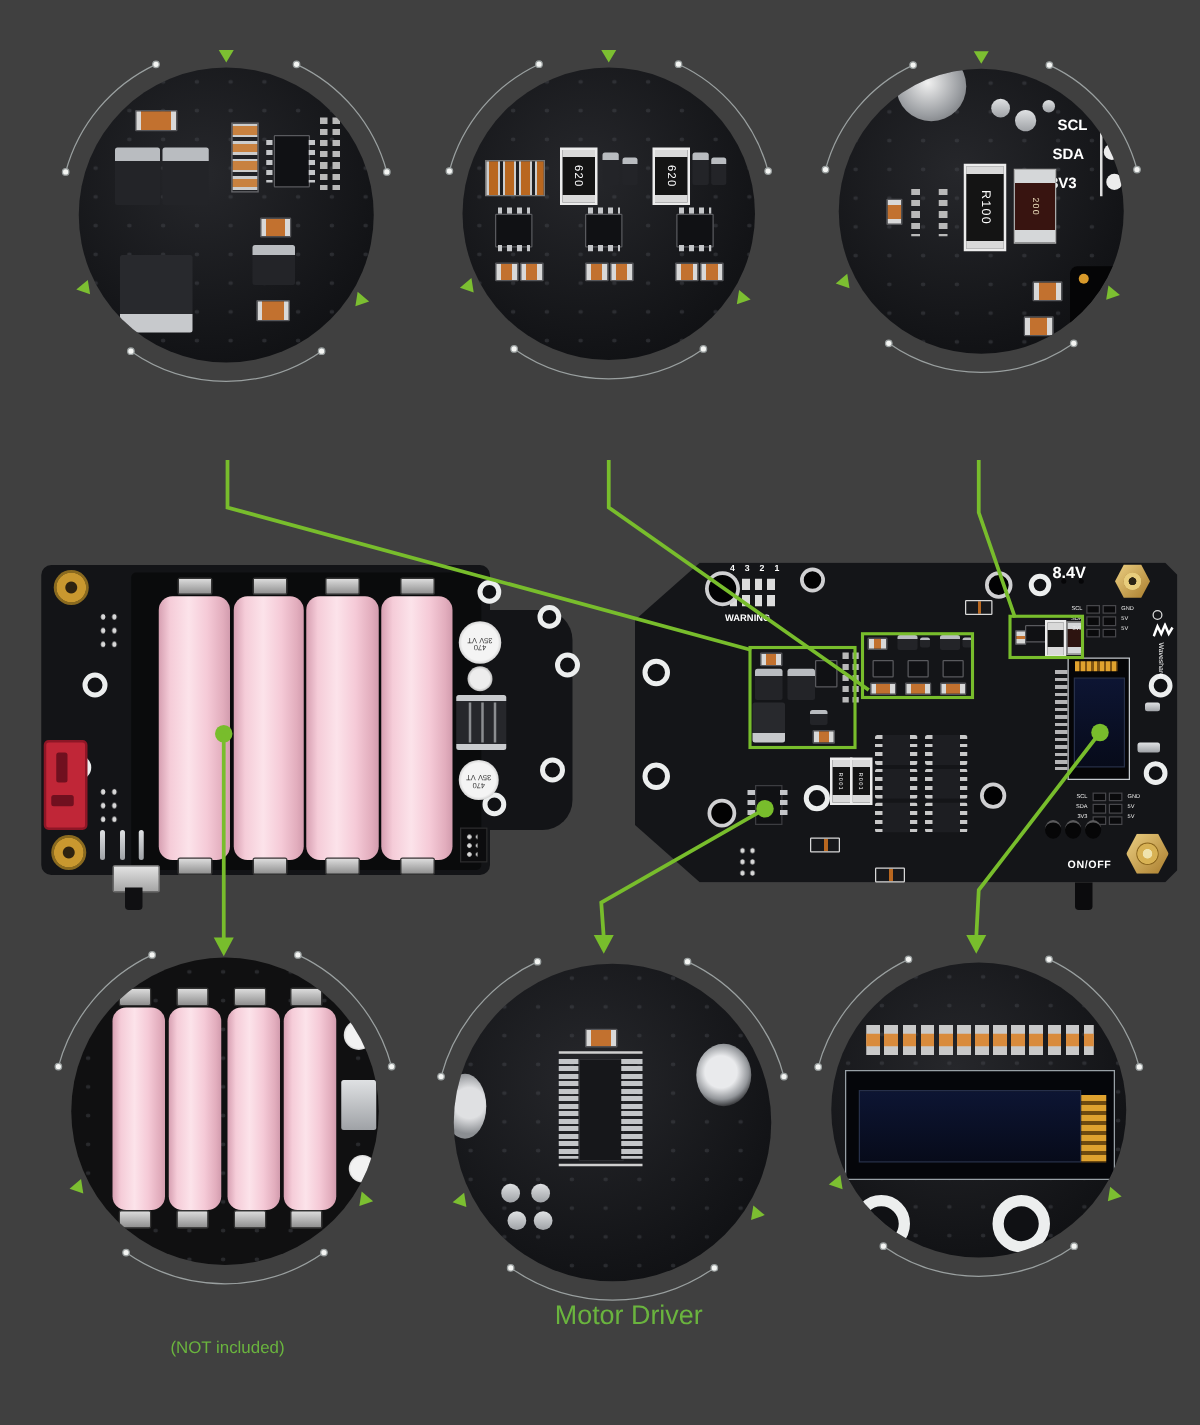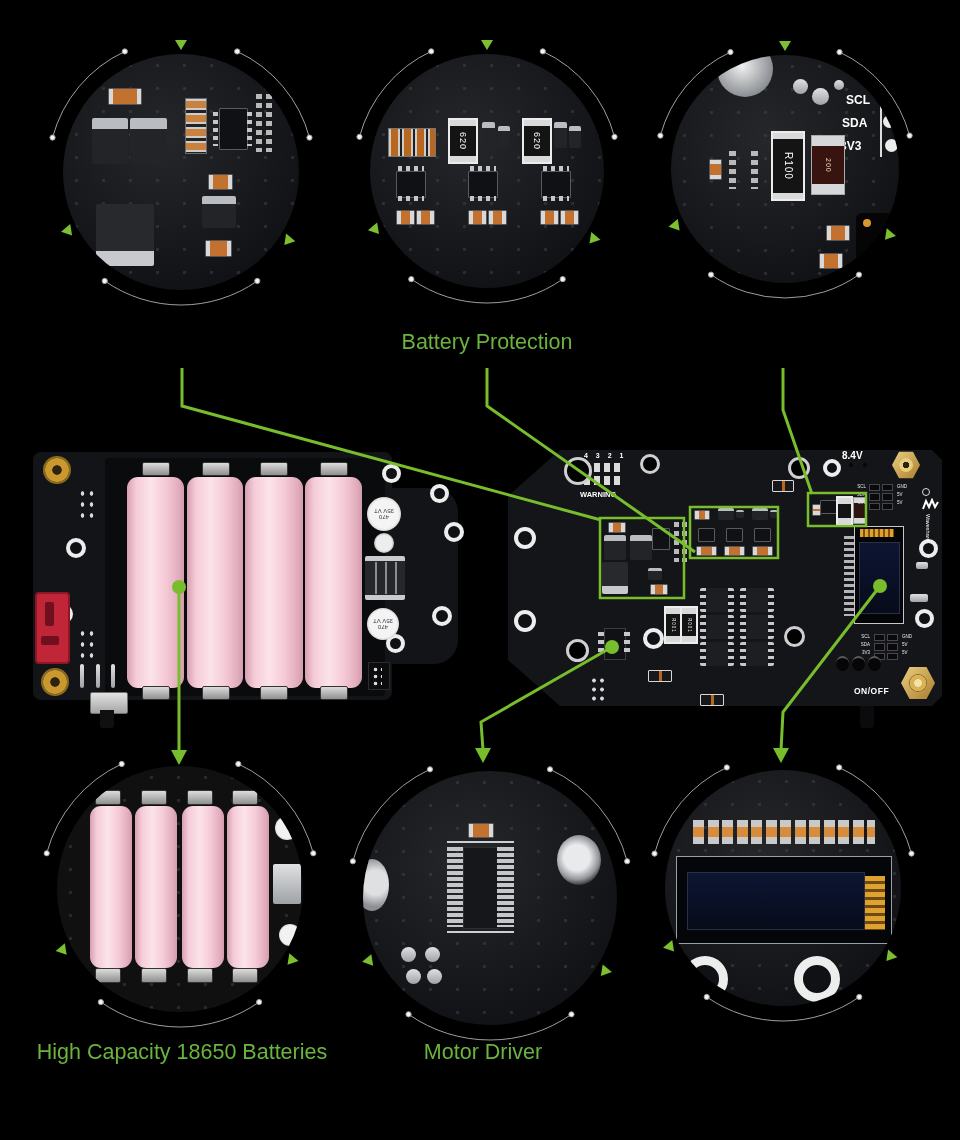--- a/index.html
+++ b/index.html
@@ -1,16 +1,16 @@
 <!DOCTYPE html>
 <html><head>
 <meta charset="utf-8">
 <style>
   html,body{margin:0;padding:0;background:#f4f5f3}
-  .stage{position:relative;width:960px;height:1140px;background:#000000;font-family:"Liberation Sans",sans-serif;overflow:hidden}
+  .stage{position:relative;width:960px;height:1140px;background:#404040;font-family:"Liberation Sans",sans-serif;overflow:hidden}
   .abs{position:absolute}
   
   .pcircle{position:absolute;border-radius:50%;background:radial-gradient(circle at 42% 36%,#26272b,#131417 68%,#0b0c0e);overflow:hidden}
   .pcircle::before{content:"";position:absolute;inset:0;background-image:radial-gradient(rgba(70,72,78,.45) 1.5px,transparent 2.1px);background-size:27px 23px}
   
   .flabel{position:absolute;text-align:center;font-size:21.5px;color:#6ab43e;font-weight:400}
   .fnote{position:absolute;text-align:center;font-size:13.5px;color:#6ab43e}
   
   .cline{fill:none;stroke:#78bd2c;stroke-width:3}
   .cbox{fill:none;stroke:#78bd2c;stroke-width:2.5}
@@ -121,21 +121,20 @@
     <div class="abs" style="left:140px;top:80px;width:32px;height:58px;border:1px solid #aaa;background:linear-gradient(180deg,#d5d7d9 0 10px,#381410 10px calc(100% - 10px),#d5d7d9 calc(100% - 10px));display:flex;align-items:center;justify-content:center">
       <span class="vtext" style="font-size:7px;color:#e8d9b8">200</span>
     </div>
     <div class="abs" style="left:185px;top:158px;width:60px;height:72px;background:#050506;border-radius:6px 0 0 0"></div>
     <div class="abs" style="left:192px;top:164px;width:8px;height:8px;border-radius:50%;background:#d89a2b"></div>
     <div class="abs res-h" style="left:155px;top:170px;width:22px;height:14px"></div>
     <div class="abs res-h" style="left:148px;top:198px;width:22px;height:14px"></div>
     <div class="abs res-h" style="left:152px;top:222px;width:22px;height:14px"></div>
   </div>
 
-  <div class="flabel" style="left:337px;top:330px;width:300px">Battery Protection</div>
 
   <div class="abs" style="left:33px;top:450px;width:425px;height:280px">
     <div class="abs" style="left:0;top:2px;width:359px;height:248px;background:#131417;border-radius:8px"></div>
     <div class="abs" style="left:352px;top:38px;width:73px;height:176px;background:#131417;border-radius:0 24px 24px 0"></div>
 
     <div class="abs" style="left:72px;top:8px;width:280px;height:238px;background:#0a0b0c;border-radius:4px"></div>
     <div class="abs clip" style="left:109px;top:12px;width:26px;height:12px"></div>
     <div class="abs clip" style="left:169px;top:12px;width:26px;height:12px"></div>
     <div class="abs clip" style="left:227px;top:12px;width:26px;height:12px"></div>
     <div class="abs clip" style="left:287px;top:12px;width:26px;height:12px"></div>
@@ -187,21 +186,21 @@
     <div class="abs" style="left:0;top:0;width:434px;height:256px;background:#141518;clip-path:polygon(52px 0,424px 0,434px 10px,434px 246px,424px 256px,52px 256px,0 210px,0 46px)"></div>
 
     <div class="abs wtxt" style="left:76px;top:2px;font-size:7px;letter-spacing:3px">4 3 2 1</div>
     <div class="abs" style="left:76px;top:13px;width:38px;height:9px;background:repeating-linear-gradient(90deg,#dcdcdc 0 6px,transparent 6px 10px)"></div>
     <div class="abs" style="left:76px;top:26px;width:38px;height:9px;background:repeating-linear-gradient(90deg,#dcdcdc 0 6px,transparent 6px 10px)"></div>
     <div class="abs wtxt" style="left:72px;top:40px;font-size:7.5px">WARNING</div>
     <div class="abs bhole" style="left:56px;top:7px;width:22px;height:22px"></div>
     <div class="abs bhole" style="left:132px;top:4px;width:14px;height:14px"></div>
     <div class="abs bhole" style="left:280px;top:7px;width:16px;height:16px"></div>
     <div class="abs whole" style="left:315px;top:9px;width:10px;height:10px"></div>
-    <div class="abs wtxt" style="left:334px;top:0;font-size:10px">8.4V</div>
+    <div class="abs wtxt" style="left:334px;top:0;font-size:13px">8.4V</div>
     <div class="abs" style="left:341px;top:13px;width:4px;height:4px;border-radius:50%;background:#060608"></div>
     <div class="abs" style="left:355px;top:13px;width:4px;height:4px;border-radius:50%;background:#060608"></div>
     <div class="abs hex" style="left:384px;top:1px;width:28px;height:28px"></div>
     <div class="abs" style="left:391px;top:8px;width:14px;height:14px;border-radius:50%;background:radial-gradient(circle,#2b2414 30%,#e8cd7c 34% 70%,#9d7426 74%)"></div>
 
     <div class="abs whole" style="left:6px;top:77px;width:14px;height:14px"></div>
     <div class="abs whole" style="left:6px;top:160px;width:14px;height:14px"></div>
     <div class="abs bhole" style="left:58px;top:189px;width:17px;height:17px"></div>
     <div class="abs whole" style="left:135px;top:178px;width:13px;height:13px"></div>
     <div class="abs bhole" style="left:276px;top:176px;width:15px;height:15px"></div>
@@ -351,22 +350,22 @@
 
   <div class="pcircle" style="left:665px;top:770px;width:236px;height:236px">
     <div class="abs" style="left:28px;top:50px;width:182px;height:24px;background:repeating-linear-gradient(90deg,#d98b3c 0 11px,transparent 11px 14.5px) 0 7px/100% 10px no-repeat,repeating-linear-gradient(90deg,#c9c9c9 0 11px,transparent 11px 14.5px)"></div>
     <div class="abs" style="left:11px;top:86px;width:214px;height:86px;border:1px solid #98a0a6;background:#05060a"></div>
     <div class="abs oledscr" style="left:22px;top:102px;width:176px;height:56px"></div>
     <div class="abs" style="left:200px;top:106px;width:20px;height:54px;background:repeating-linear-gradient(180deg,#dfa22f 0 5px,#6e4a10 5px 8px)"></div>
     <div class="abs whole" style="left:17px;top:186px;width:28px;height:28px;border-width:9px"></div>
     <div class="abs whole" style="left:129px;top:186px;width:28px;height:28px;border-width:9px"></div>
   </div>
 
-  <div class="flabel" style="left:32px;top:1040px;width:300px">High Capacity 18650 Batteries</div>
-  <div class="flabel" style="left:333px;top:1040px;width:300px">Motor Driver</div>
+  <div class="fnote" style="left:32px;top:1070px;width:300px">(NOT included)</div>
+  <div class="flabel" style="left:353px;top:1040px;width:300px">Motor Driver</div>
 
   <svg id="deco-svg" width="960" height="1140" viewBox="0 0 960 1140" style="position:absolute;left:0;top:0;pointer-events:none">
     <polyline class="cline" points="182,368 182,406 601,520"></polyline>
     <polyline class="cline" points="487,368 487,406 695,552"></polyline>
     <polyline class="cline" points="783,368 783,410 812,494"></polyline>
     <rect class="cbox" x="600" y="518" width="84" height="80"></rect>
     <rect class="cbox" x="690" y="507" width="88" height="51"></rect>
     <rect class="cbox" x="808" y="493" width="58" height="33"></rect>
     <circle class="cdot" cx="179" cy="587" r="7"></circle>
     <line class="cline" x1="179" y1="587" x2="179" y2="752"></line>

